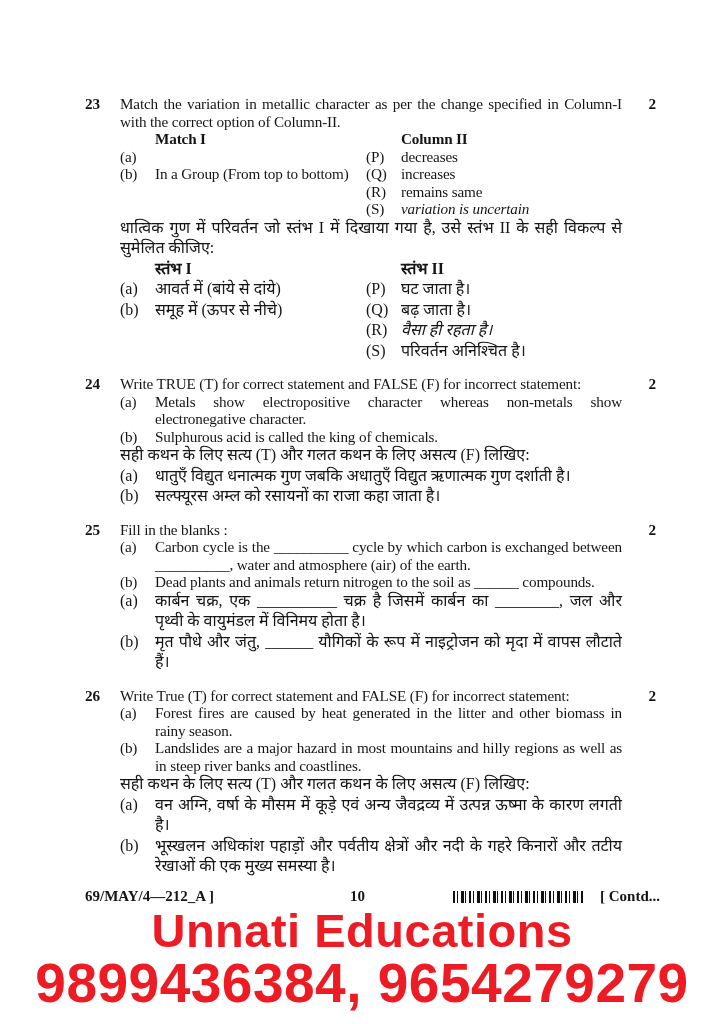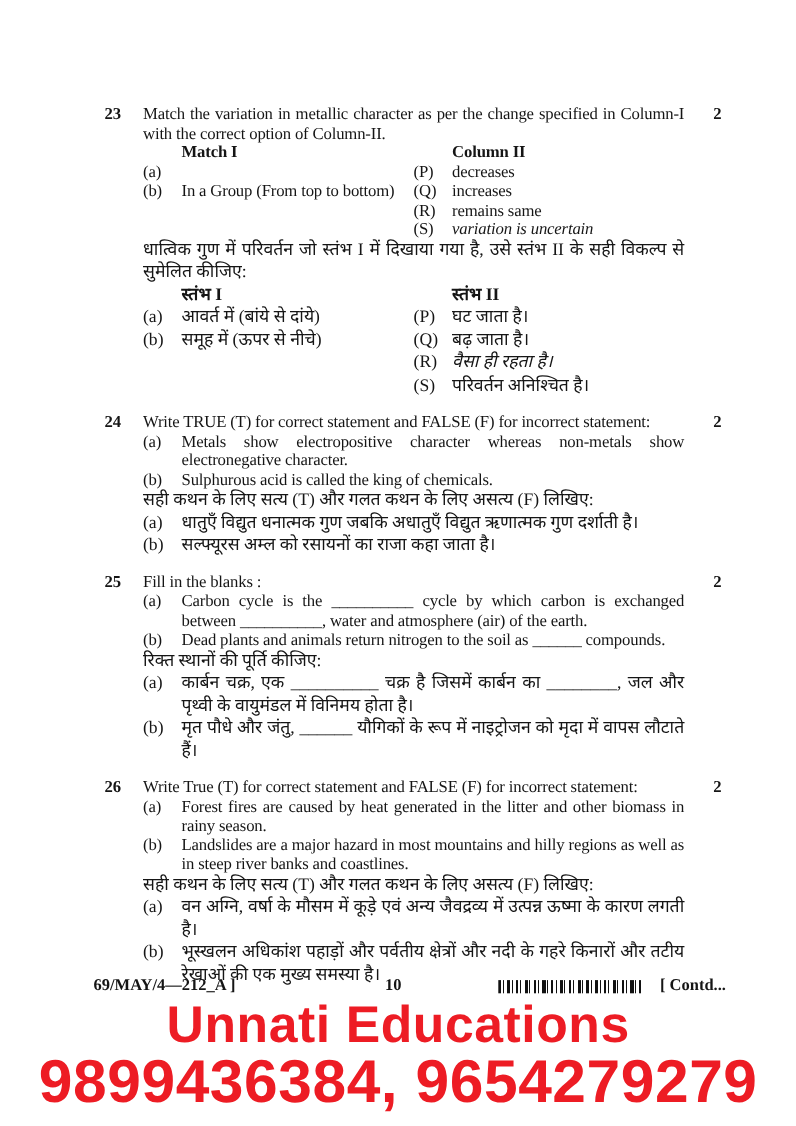--- a/index.html
+++ b/index.html
@@ -2,21 +2,21 @@
 <html><head>
 <meta charset="utf-8">
 <style>
   html,body { margin:0; padding:0; background:#ffffff; }
   .page {
     position:relative; width:724px; height:1024px; background:#ffffff;
     overflow:hidden; font-family:"Liberation Serif", serif; color:#151515;
   }
   .content { position:absolute; top:95px; left:85px; width:571px; }
   .question { display:flex; align-items:flex-start; margin-bottom:14px; }
-  .qnum  { width:35px; flex:none; font-weight:bold; font-size:15.2px; line-height:17.5px;margin-left:10px; }
+  .qnum  { width:35px; flex:none; font-weight:bold; font-size:15.2px; line-height:17.5px; }
   .qbody { flex:1; min-width:0; }
   .qmarks{ width:34px; flex:none; text-align:right; font-weight:bold; font-size:15.2px; line-height:17.5px; }
   p { margin:0; }
   .en { font-size:15.2px; line-height:17.5px; letter-spacing:-0.15px; }
   .hi { font-size:16px;  line-height:20.5px; }
   .just { text-align:justify; }
   .bold { font-weight:bold; }
   .sub { display:flex; align-items:flex-start; }
   .sub-label { width:35px; flex:none; }
   .sub-text  { flex:1; min-width:0; text-align:justify; }
@@ -130,21 +130,20 @@
       <div class="qbody">
         <p class="en">Fill in the blanks :</p>
         <div class="sub en">
           <span class="sub-label">(a)</span>
           <span class="sub-text">Carbon cycle is the __________ cycle by which carbon is exchanged between __________, water and atmosphere (air) of the earth.</span>
         </div>
         <div class="sub en">
           <span class="sub-label">(b)</span>
           <span class="sub-text">Dead plants and animals return nitrogen to the soil as ______ compounds.</span>
         </div>
-        <p class="hi" lang="hi">रिक्त स्थानों की पूर्ति कीजिए:</p>
         <div class="sub hi" lang="hi">
           <span class="sub-label">(a)</span>
           <span class="sub-text">कार्बन चक्र, एक __________ चक्र है जिसमें कार्बन का ________, जल और पृथ्वी के वायुमंडल में विनिमय होता है।</span>
         </div>
         <div class="sub hi" lang="hi">
           <span class="sub-label">(b)</span>
           <span class="sub-text">मृत पौधे और जंतु, ______ यौगिकों के रूप में नाइट्रोजन को मृदा में वापस लौटाते हैं।</span>
         </div>
       </div>
       <div class="qmarks">2</div>

